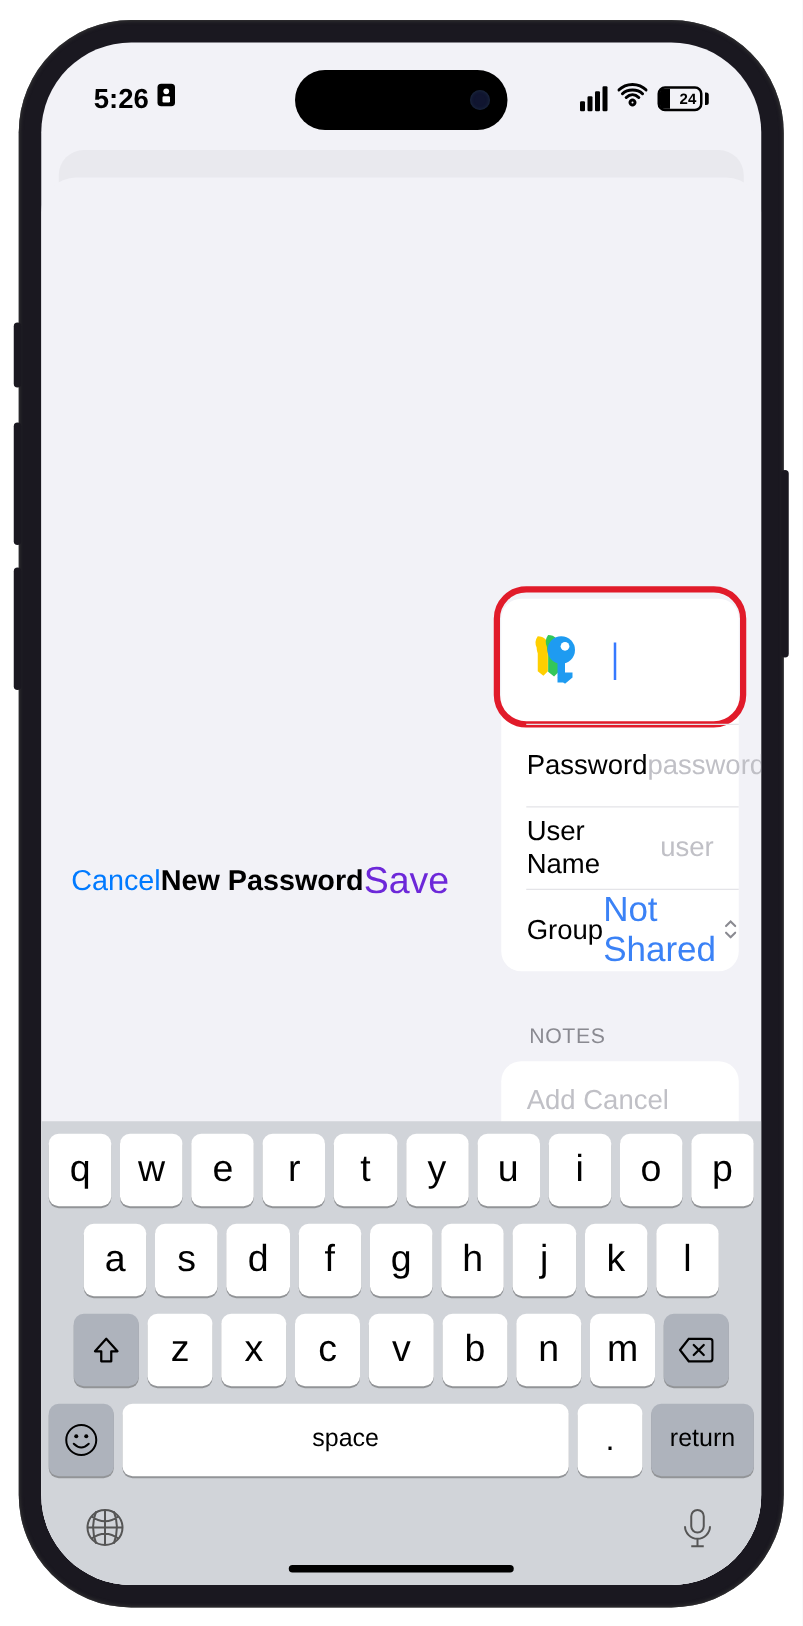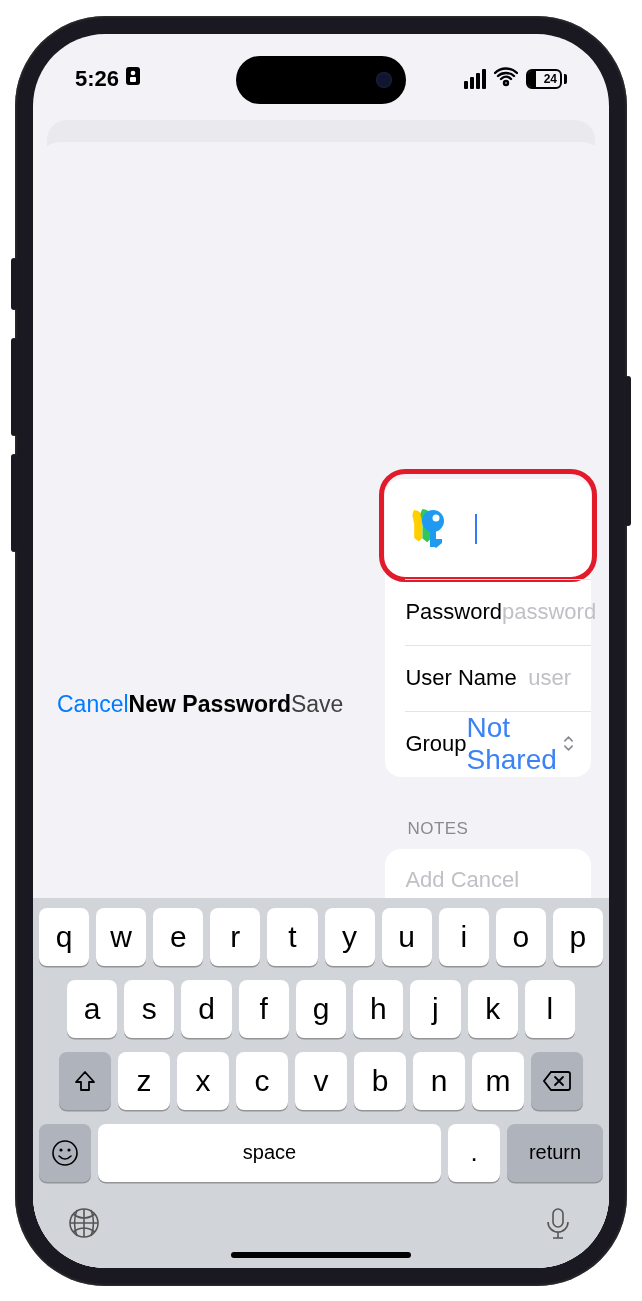--- a/index.html
+++ b/index.html
@@ -106,21 +106,21 @@
     border-radius:28px 28px 0 0;
     display:flex; flex-direction:row;align-items:center;
   }
   .navbar {
     height:68px;
     display:flex; align-items:center; justify-content:space-between;
     padding:0 24px;
   }
   .nav-cancel { color:#007aff; font-size:23px; }
   .nav-title { font-size:23px; font-weight:600; color:#000; }
-  .nav-save { color:#404040; font-size:23px; }
+  .nav-save { color:#6d28d9; font-size:30px; }
 
   .content { padding: 38px 18px 0; flex:1; overflow:hidden; }
 
   .card {
     background:#fff; border-radius:16px; overflow:visible;
   }
   .row {
     display:flex; align-items:center; padding:0 20px;
     min-height:66px; position:relative;
   }
@@ -174,21 +174,21 @@
     font-size:30px; color:#000; flex:1;
   }
   .krow1 .key, .krow2 .key, .krow3 .key { max-width:52px; }
   .krow2 { padding:0 28px; }
   .key-dark { background:#aeb3bc; }
   .key-shift, .key-del { width:66px; flex:none; }
   .key-123 { width:66px; flex:none; font-size:20px; }
   .key-emoji { width:52px; flex:none; }
   .key-space { flex:1; font-size:20px; max-width:none; }
   .key-dot { width:52px; flex:none; font-size:26px;}
-  .key-return { width:96px; flex:none; font-size:20px; }
+  .key-return { width:82px; flex:none; font-size:20px; }
   .kb-bottom {
     display:flex; justify-content:space-between; align-items:center;
     padding:10px 28px 18px;
   }
   .kb-bottom svg { width:34px; height:34px; stroke:#555; fill:none; stroke-width:1.6; }
 
   .home-indicator {
     position:absolute; bottom:10px; left:50%; transform:translateX(-50%);
     width:180px; height:6px; background:#000; border-radius:4px;
   }

